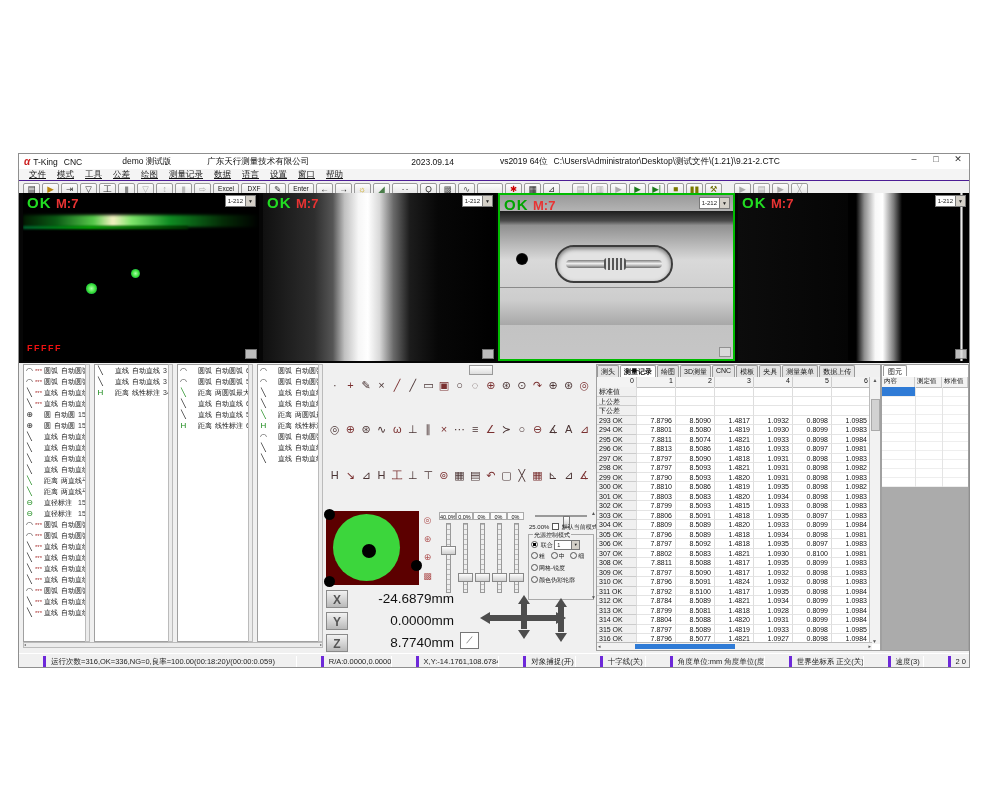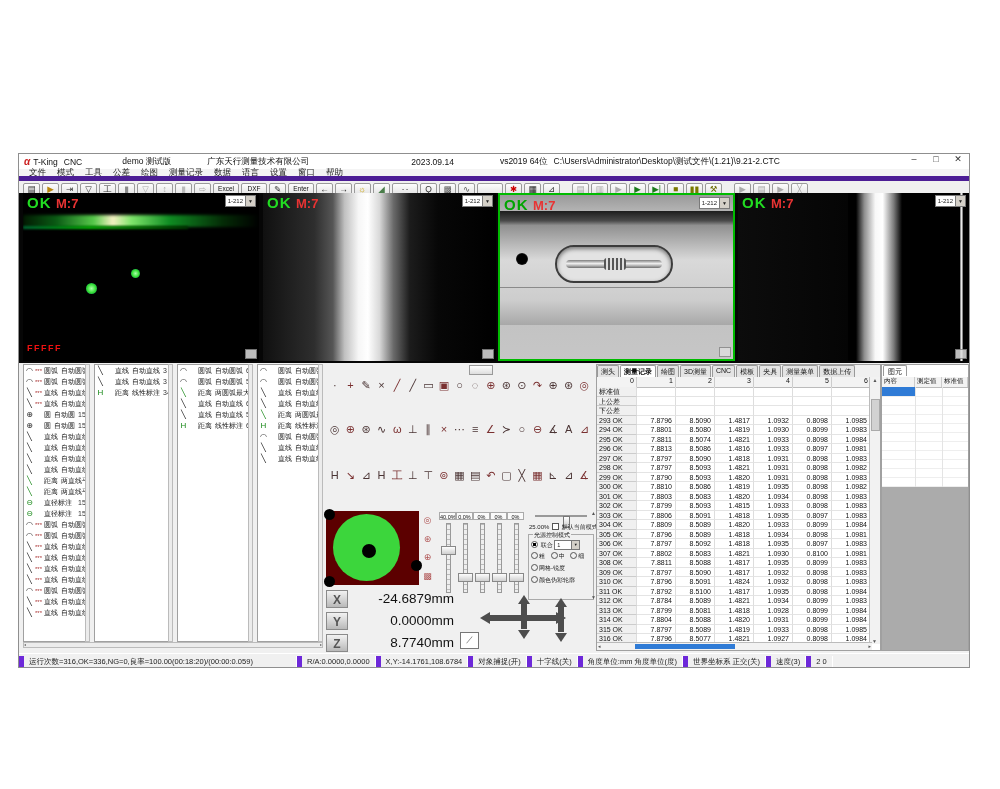--- a/index.html
+++ b/index.html
@@ -6,21 +6,21 @@
     font-family:"Liberation Sans","DejaVu Sans",sans-serif;-webkit-font-smoothing:antialiased;}
   #win{position:absolute;left:18px;top:153px;width:952px;height:515px;background:#f0f0f0;
     border:1px solid #8f8f8f;box-sizing:border-box;overflow:hidden;font-size:8px;color:#111;}
   
   #titlebar{position:absolute;left:0;top:0;width:952px;height:15px;background:#fff;display:flex;align-items:center;font-size:8.5px;white-space:nowrap;}
   #titlebar .logo{color:#c22;font-weight:bold;font-style:italic;margin:0 3px 0 5px;font-size:10px;}
   #titlebar .seg{margin-right:6px;}
   #winctrl{position:absolute;right:2px;top:0;display:flex;}
   #winctrl span{width:22px;text-align:center;font-size:9px;color:#333;cursor:default;}
   
-  #menubar{position:absolute;left:0;top:15px;width:952px;height:12px;background:#f4f4f4;display:flex;align-items:center;padding-left:10px;box-sizing:border-box;border-bottom:5px solid #4c1d95;}
+  #menubar{position:absolute;left:0;top:15px;width:952px;height:12px;background:#f4f4f4;display:flex;align-items:center;padding-left:10px;box-sizing:border-box;border-bottom:1px solid #4c1d95;text-decoration:underline;}
   .menu-item{font-size:8.5px;margin-right:11px;color:#222;}
   
   #toolbar{position:absolute;left:0;top:27px;width:952px;height:17px;background:#f0f0f0;display:flex;align-items:center;padding-left:4px;box-sizing:border-box;}
   .tbtn{height:13px;min-width:17px;margin-right:2px;background:linear-gradient(#fdfdfd,#e2e2e2);border:1px solid #9a9a9a;border-radius:2px;
     display:flex;align-items:center;justify-content:center;font-size:8.5px;line-height:1;box-sizing:border-box;padding:0 2px;}
   .tbtn.txt{font-size:6.5px;min-width:26px;}
   .tbtn.gap{visibility:hidden;min-width:8px;border:none;background:none;}
   
   #camstrip{position:absolute;left:0;top:39px;width:952px;height:170px;background:#060606;}
   .pane{position:absolute;top:0;height:168px;overflow:hidden;background:#000;}
@@ -127,21 +127,21 @@
   #elp{position:absolute;left:862px;top:210px;width:88px;height:287px;background:#fff;border:1px solid #a0a0a0;box-sizing:border-box;}
   #eltab{position:absolute;left:1px;top:0;font-size:7px;padding:1px 4px 0;border:1px solid #999;border-bottom:none;background:#fff;border-radius:2px 2px 0 0;height:11px;box-sizing:border-box;}
   #elhead{position:absolute;left:0;top:12px;width:86px;height:10px;display:flex;background:#f3f3f3;border-bottom:1px solid #bbb;}
   #elhead div{box-sizing:border-box;border-right:1px solid #ccc;font-size:6.5px;padding-left:2px;}
   #elsel{position:absolute;left:0;top:22px;width:33px;height:10px;background:#2f7bd6;}
   .elrow{position:absolute;left:0;width:86px;height:9px;border-bottom:1px solid #eee;}
   .elvline{position:absolute;top:22px;width:1px;height:100px;background:#e4e4e4;}
   #elgray{position:absolute;left:0;top:122px;width:86px;height:163px;background:#ababab;}
   
   #status{position:absolute;left:0;top:499px;width:952px;height:16px;background:#f0f0f0;border-top:1px solid #fff;display:flex;align-items:center;font-size:7.5px;color:#222;}
-  .sseg{border-left:5px solid #6d28d9;border-right:1px solid #fff;height:12px;line-height:12px;padding:0 5px;white-space:nowrap;overflow:hidden;box-sizing:border-box;}
+  .sseg{border-left:3px solid #6d28d9;border-right:1px solid #fff;height:12px;line-height:12px;padding:0 5px;white-space:nowrap;overflow:hidden;box-sizing:border-box;margin-left:24px;}
 </style>
 </head>
 <body>
 
 <div id="win">
 
   <div id="titlebar">
     <span class="logo">α</span>
     <span class="seg" style="font-weight:normal">T-King</span>
     <span class="seg">CNC</span>

